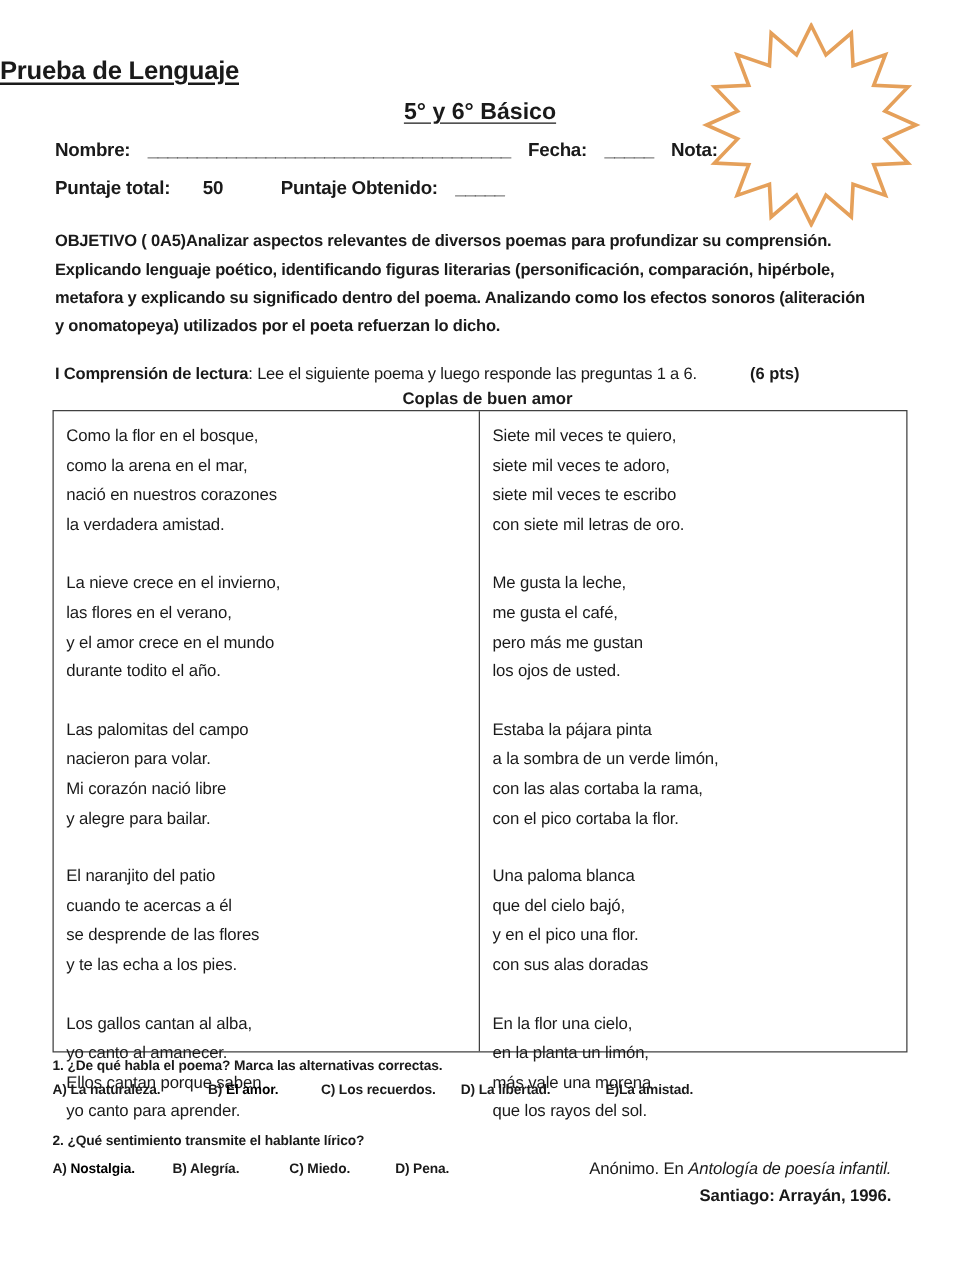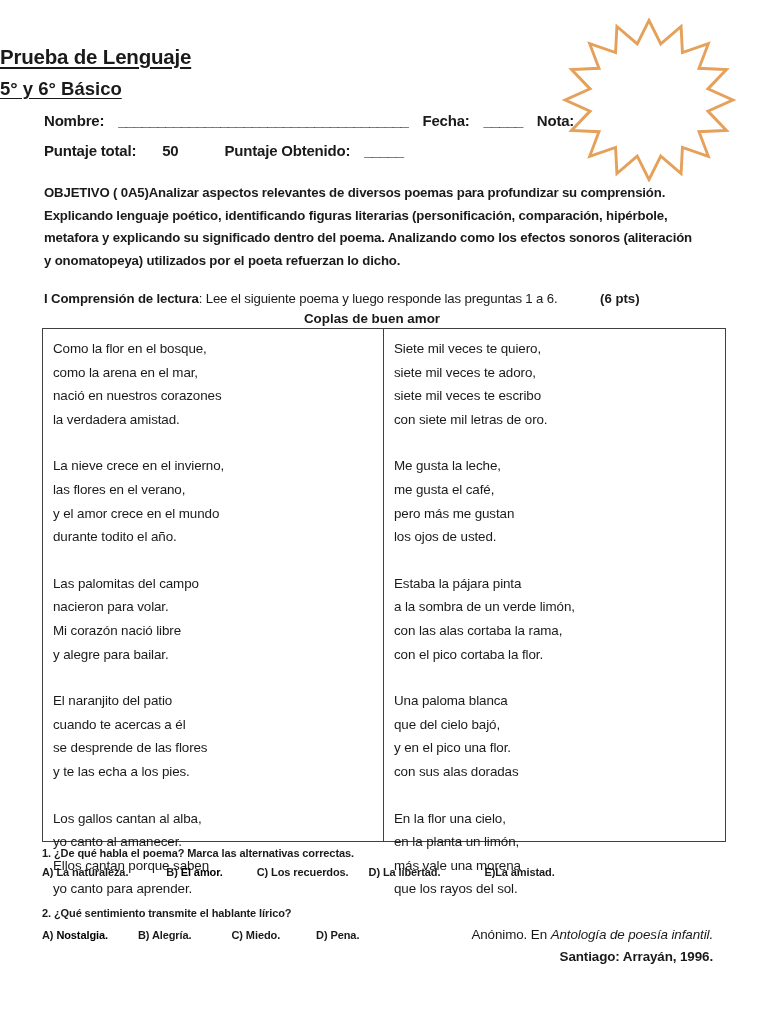--- a/index.html
+++ b/index.html
@@ -42,21 +42,21 @@
     font-size: 20.5px;
     font-weight: bold;
     letter-spacing: -0.2px;
   }
   .doc-title span { text-decoration: underline; text-underline-offset: 3px; }
 
   .doc-subtitle {
     position: absolute;
     left: 0; top: 78px;
     width: 768px;
-    text-align: left;
+    text-align: center;
     font-size: 18.5px;
     font-weight: bold;
   }
   .doc-subtitle span { text-decoration: underline; text-underline-offset: 3px; }
 
   
   .field-row {
     position: absolute;
     left: 44px;
     font-size: 15px;
@@ -98,21 +98,21 @@
     position: absolute;
     left: 600px;
     top: 291px;
     font-size: 13.2px;
     font-weight: bold;
   }
 
   
   .poem-title {
     position: absolute;
-    left: 30px;
+    left: 48px;
     top: 311px;
     width: 684px;
     text-align: center;
     font-size: 13.4px;
     font-weight: bold;
   }
 
   
   .poem-table {
     position: absolute;

